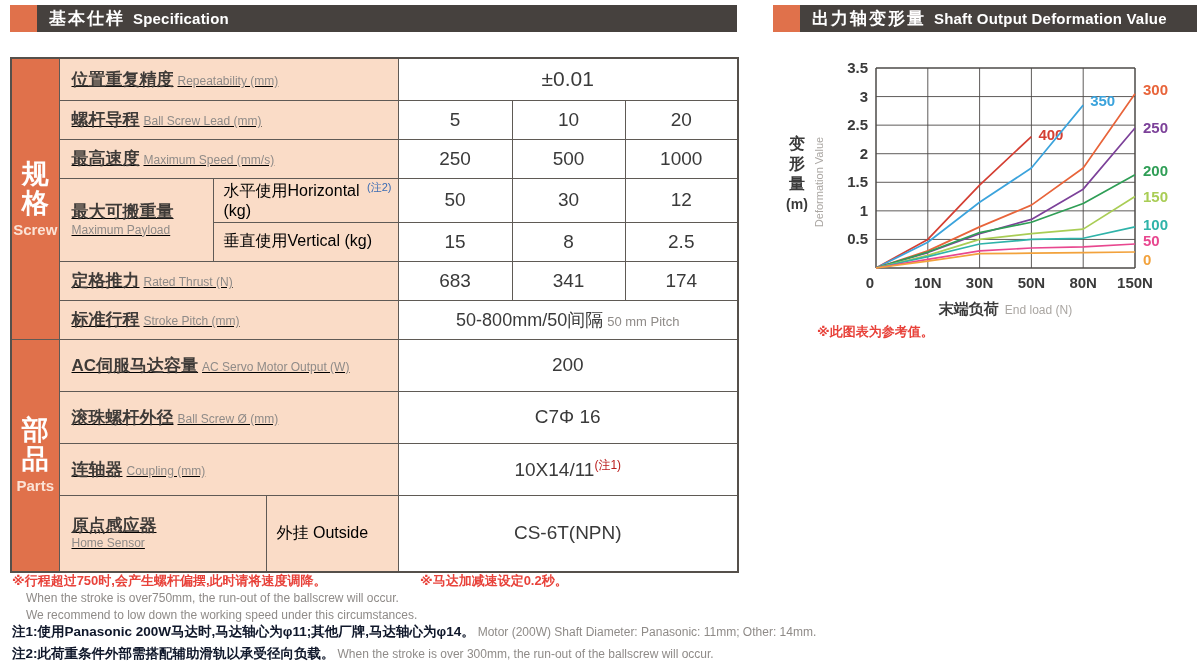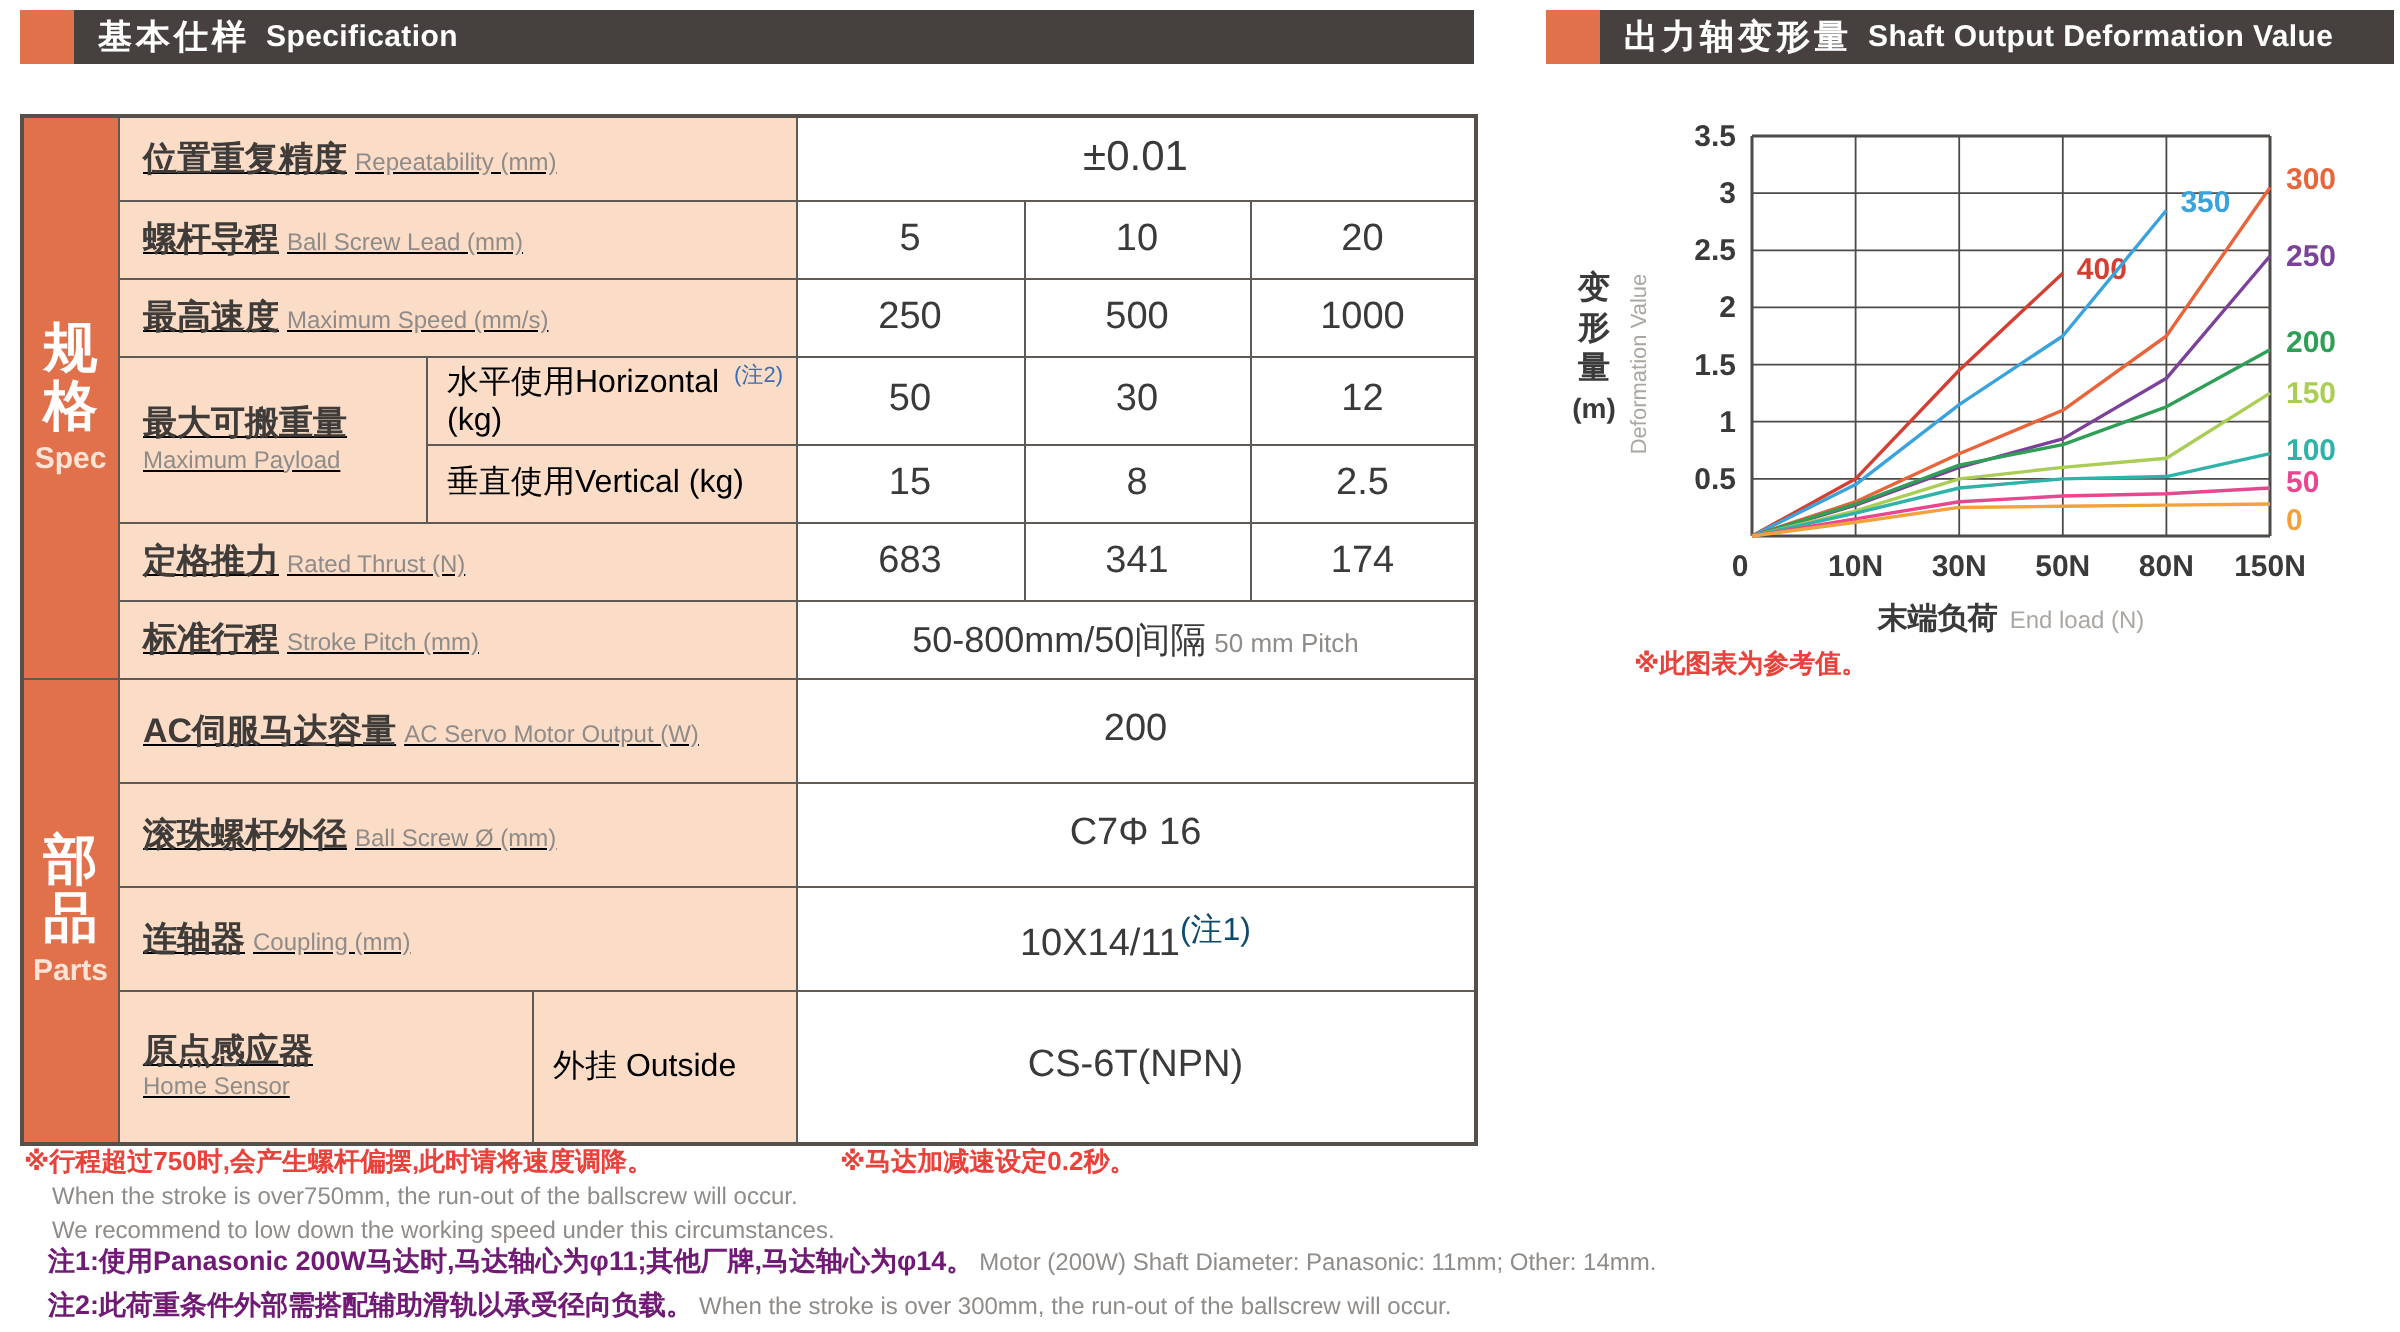--- a/index.html
+++ b/index.html
@@ -24,29 +24,29 @@
   .group-en{display:block;font-size:15px;margin-top:3px;color:#fbe3d6;}
   td.label{background:#fadcc7;padding:2px 6px 2px 12px;text-decoration:underline;}
   td.label .zh{font-size:17px;font-weight:600;color:#3f3b38;}
   td.label .en{font-size:12px;color:#8f8b88;margin-left:4px;}
   td.label .blk{display:block;line-height:1.25;}
   td.sublabel{background:#fadcc7;position:relative;padding:2px 6px 2px 10px;}
   td.sublabel .sup{position:absolute;top:1px;right:6px;font-size:11px;color:#3b6cb4;}
   td.value{background:#fff;text-align:center;font-size:19px;color:#3a3a3a;}
   td.value .big{font-size:21px;}
   td.value .gray{font-size:13px;color:#8f8b88;margin-left:4px;}
-  td.value sup{font-size:16px;color:#0c4a6e;}
+  td.value sup{font-size:12px;color:#b91c1c;}
 
   
   .note-red{color:#e8423a;font-size:13px;font-weight:bold;line-height:1.3;}
   .note-gray{color:#8f8b88;font-size:12px;line-height:1.4;margin-left:14px;}
   #notes-left{position:absolute;left:12px;top:573px;}
   #notes-right{position:absolute;left:420px;top:573px;}
   .note-blue-line{position:absolute;left:12px;white-space:nowrap;}
-  .note-blue{color:#701a75;font-size:13.5px;font-weight:bold;margin-left:12px;}
+  .note-blue{color:#0f172a;font-size:13.5px;font-weight:bold;}
   .note-blue-en{color:#8f8b88;font-size:12px;margin-left:3px;}
   #note1{top:622px;}
   #note2{top:644px;}
 
   
   #chart-panel{position:absolute;left:775px;top:57px;width:425px;height:262px;}
   #chart-notes{position:absolute;left:787px;top:324px;margin-left:30px;}
 </style>
 </head>
 <body>
@@ -79,21 +79,21 @@
         <col style="width:113px">
         <col style="width:113px">
     </colgroup>
     <tbody>
         <tr style="height:42px">
       <th class="group" rowspan="7">
         <div class="group-zh">
               <span>规</span>
               <span>格</span>
             </div>
-        <span class="group-en">Spec</span>
+        <span class="group-en">Screw</span>
       </th>
       <td class="label" colspan="3">
         <span class="zh">位置重复精度</span><span class="en">Repeatability (mm)</span>
       </td>
       <td class="value" colspan="3"><span class="big">±0.01</span></td>
     </tr>
     <tr style="height:39px">
       <td class="label" colspan="3">
         <span class="zh">螺杆导程</span><span class="en">Ball Screw Lead (mm)</span>
       </td>

